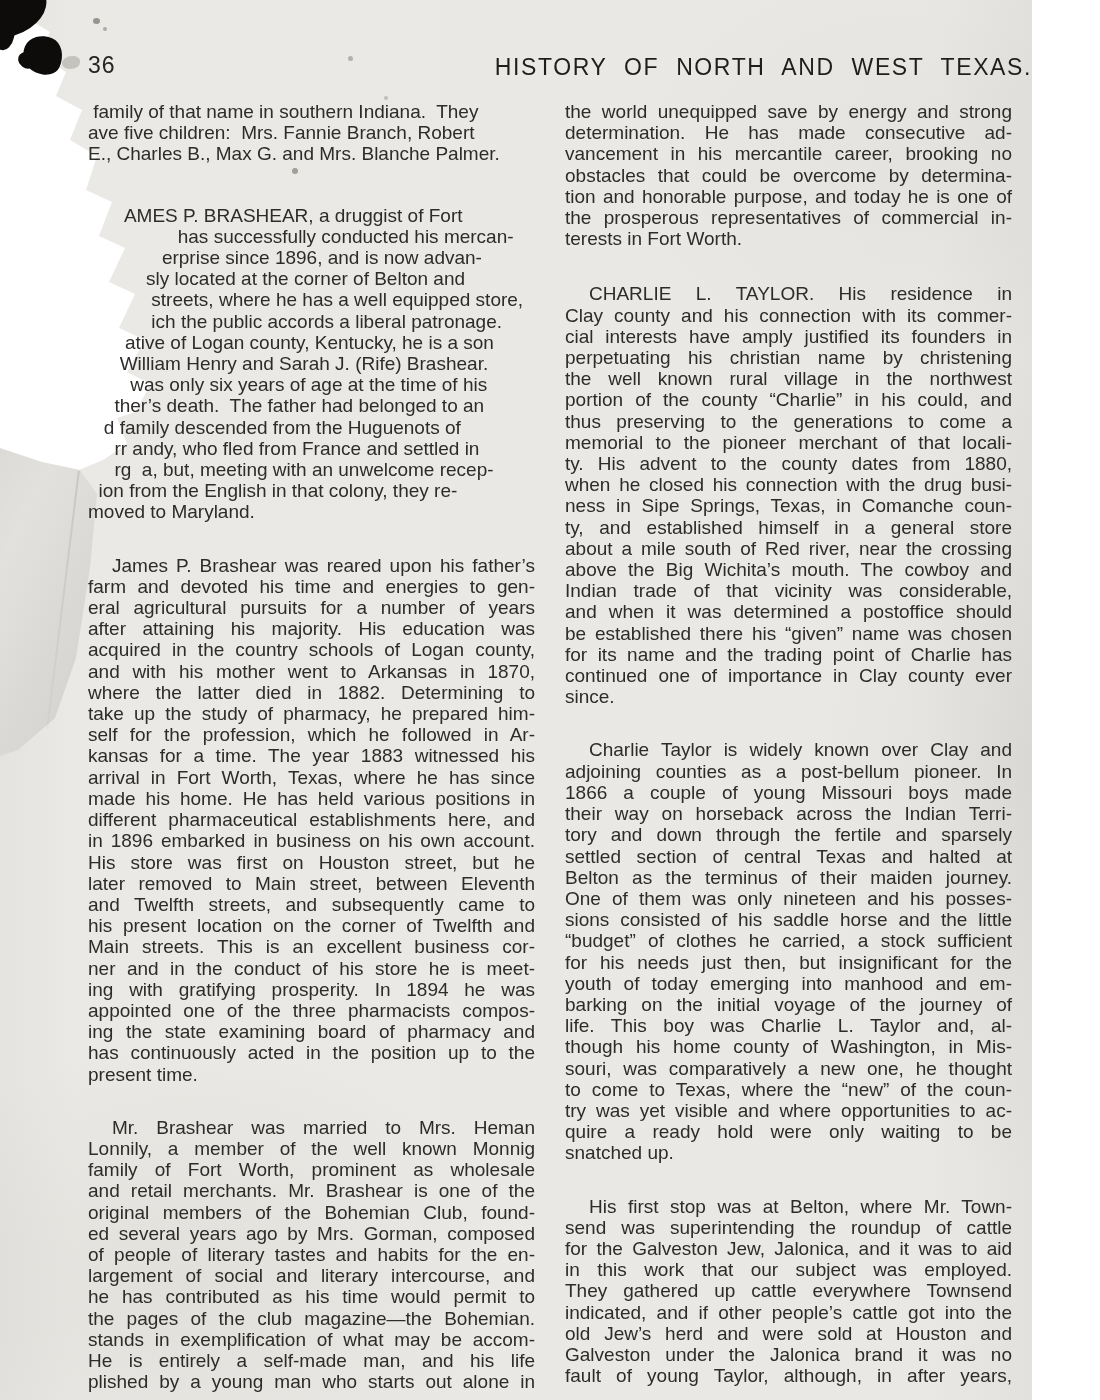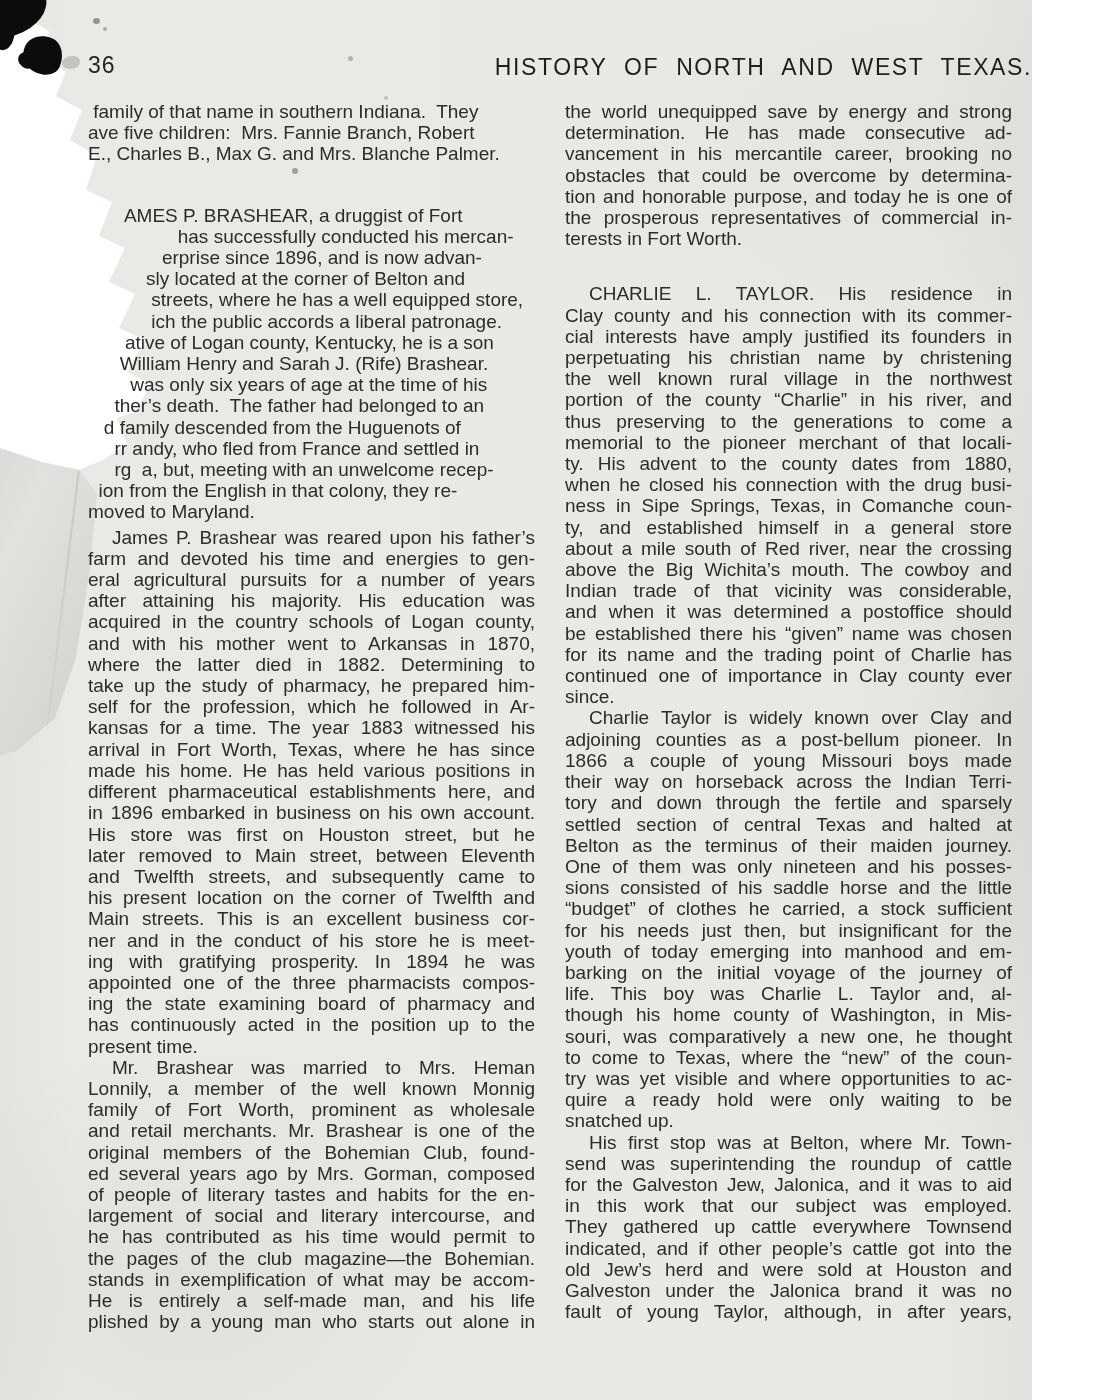--- a/index.html
+++ b/index.html
@@ -64,21 +64,21 @@
   }
 
   .col{position:absolute;width:447px;font-size:19px;line-height:21.2px;}
   .col-left{left:88px;top:101px;}
   .col-right{left:565px;top:101px;}
 
   .tl{text-align:justify;text-align-last:justify;}
   .para:not(.cont) .tl.last{text-align-last:left;}
   .para.cont .tl.last{text-align-last:justify;}
   .para.torn .tl{white-space:pre;text-align:center;text-align-last:left;}
-  .para.indent .tl:first-child{text-indent:24px;}
+  .para.indent .tl:first-child{text-indent:24px;margin-top:32px;}
   .m-sec-l{margin-top:40px;}
   .m-sec-r{margin-top:34px;}
   .m-sm{margin-top:4px;}
 </style>
 </head>
 <body>
 
 <div class="page">
 
   <div class="tear"></div>
@@ -175,21 +175,21 @@
         <div class="tl">tion and honorable purpose, and today he is one of</div>
         <div class="tl">the prosperous representatives of commercial in-</div>
         <div class="tl last">terests in Fort Worth.</div>
       </div>
     <div class="para indent m-sec-r">
         <div class="tl">CHARLIE L. TAYLOR.  His residence in</div>
         <div class="tl">Clay county and his connection with its commer-</div>
         <div class="tl">cial interests have amply justified its founders in</div>
         <div class="tl">perpetuating his christian name by christening</div>
         <div class="tl">the well known rural village in the northwest</div>
-        <div class="tl">portion of the county “Charlie” in his river, and</div>
+        <div class="tl">portion of the county “Charlie” in his could, and</div>
         <div class="tl">thus preserving to the generations to come a</div>
         <div class="tl">memorial to the pioneer merchant of that locali-</div>
         <div class="tl">ty.  His advent to the county dates from 1880,</div>
         <div class="tl">when he closed his connection with the drug busi-</div>
         <div class="tl">ness in Sipe Springs, Texas, in Comanche coun-</div>
         <div class="tl">ty, and established himself in a general store</div>
         <div class="tl">about a mile south of Red river, near the crossing</div>
         <div class="tl">above the Big Wichita’s mouth.  The cowboy and</div>
         <div class="tl">Indian trade of that vicinity was considerable,</div>
         <div class="tl">and when it was determined a postoffice should</div>

